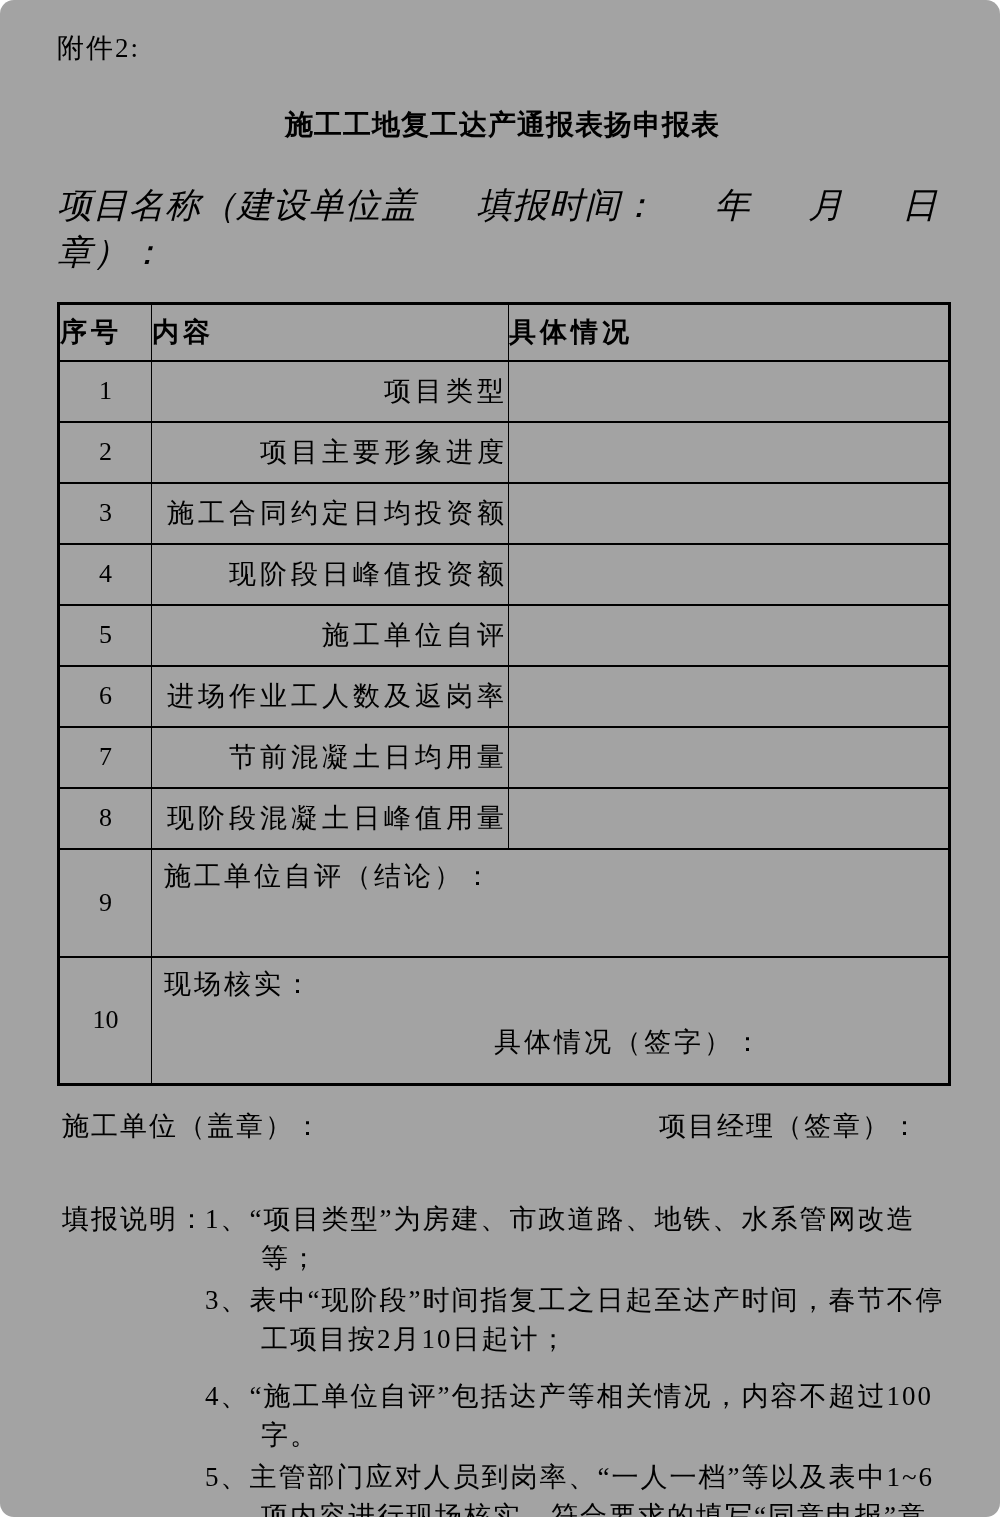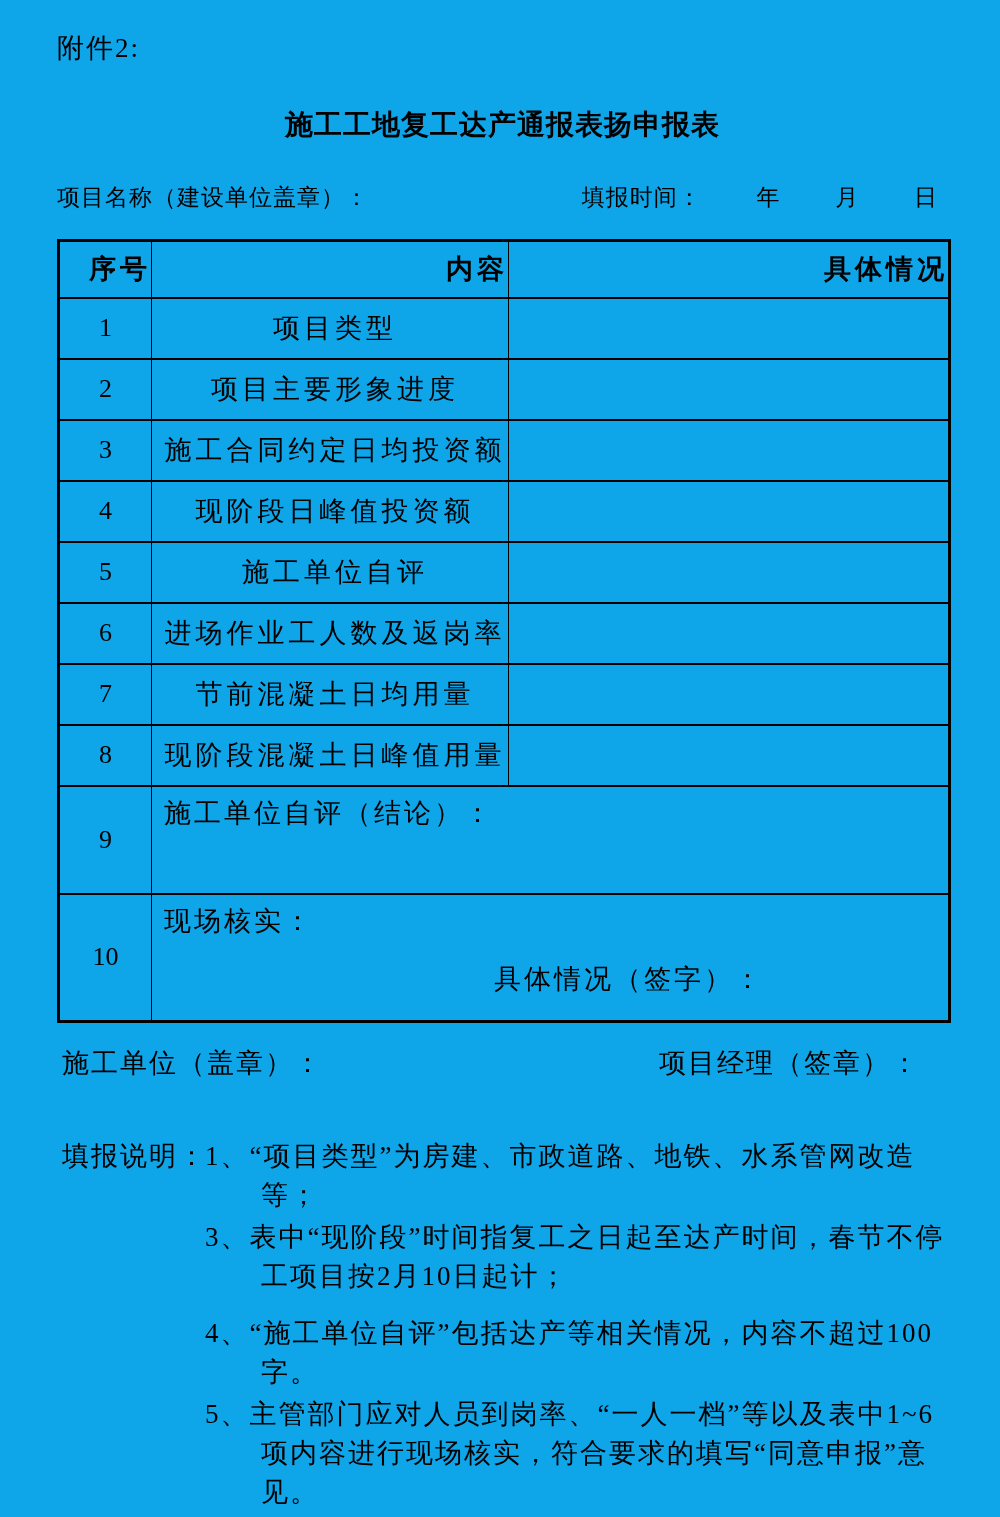--- a/index.html
+++ b/index.html
@@ -1,45 +1,47 @@
 <!DOCTYPE html>
 <html><head>
 <meta charset="utf-8">
 <style>
   * { margin:0; padding:0; box-sizing:border-box; }
   html,body { background:#ffffff; }
   .page {
     position:relative;
     width:1000px;
     height:1517px;
-    background:#0ea5e9;
+    background:#a3a3a3;
     color:#000000;
     font-family:"Liberation Serif","DejaVu Serif",serif;
     padding:30px 52px 0 57px;
     overflow:hidden;
+    border-radius:14px;
   }
   .attachment {
     font-size:27px;
     letter-spacing:2px;
   }
   .title {
     margin-top:40px;
     text-align:center;
     font-size:28px;
     font-weight:bold;
     letter-spacing:1px;
     font-family:Liberation Mono, monospace;
   }
   .info-row {
     margin-top:38px;
     display:flex;
     justify-content:space-between;
     align-items:baseline;
-    font-size:23px;
+    font-size:35px;
     letter-spacing:1px;
+    font-style:italic;
   }
   .fill-time { white-space:nowrap; }
   .date-part { display:inline-block; margin-left:48px; }
   .fill-time .last { margin-right:10px; }
 
   table.form-table {
     margin-top:26px;
     width:100%;
     border-collapse:collapse;
     table-layout:fixed;
@@ -53,32 +55,32 @@
     vertical-align:middle;
   }
   .col-no  { width:93px;  }
   .col-ct  { width:357px; }
   .col-dt  { width:441px; }
   .form-table th {
     height:57px;
     font-size:27px;
     font-weight:bold;
     letter-spacing:4px;
-    text-align:right;
+    text-align:left;
   }
   .form-table td { height:61px; }
   td.no {
     text-align:center;
     font-size:26px;
   }
   td.content {
     font-size:27px;
     letter-spacing:4px;
     padding-left:10px;
-    text-align:center;
+    text-align:right;
   }
   tr.row-self td.merged  { height:108px; }
   tr.row-verify td.merged { height:128px; }
   td.merged {
     vertical-align:top;
     padding:8px 12px 0 12px;
     font-size:27px;
     letter-spacing:3px;
     text-align:left;
   }

